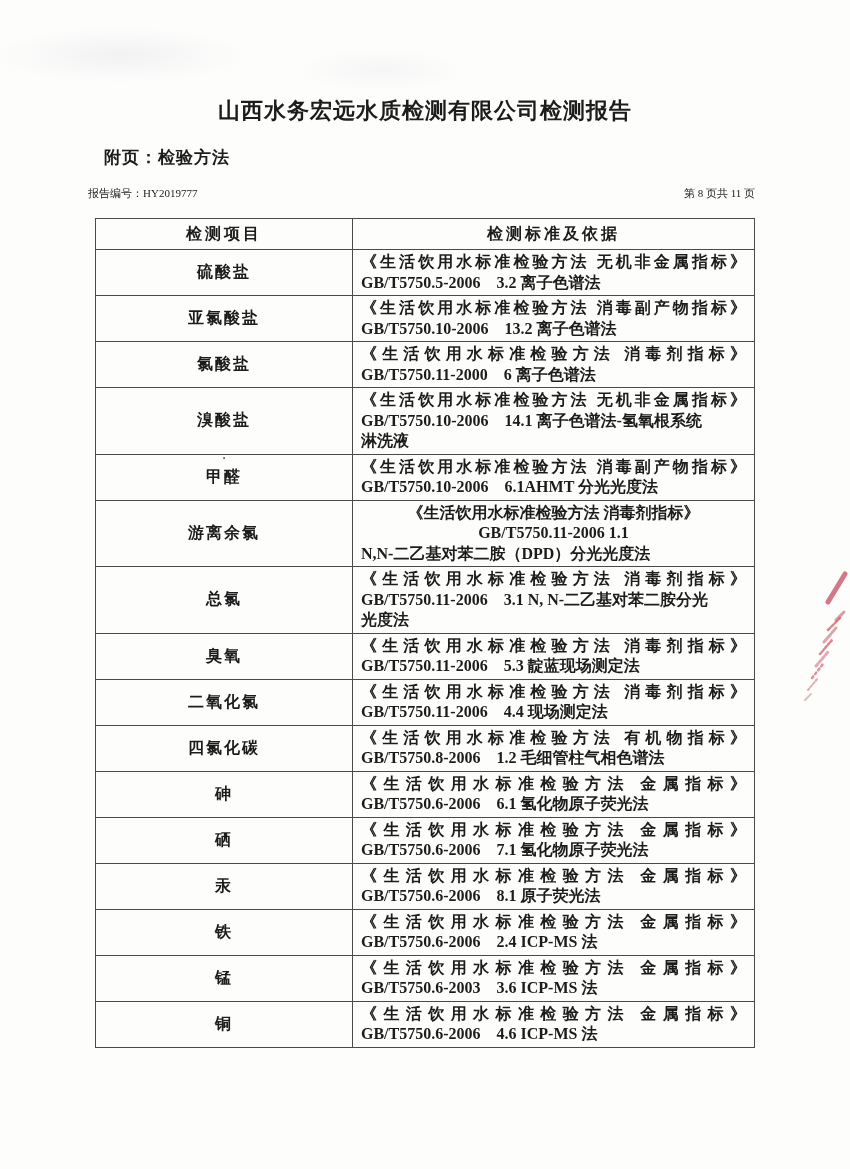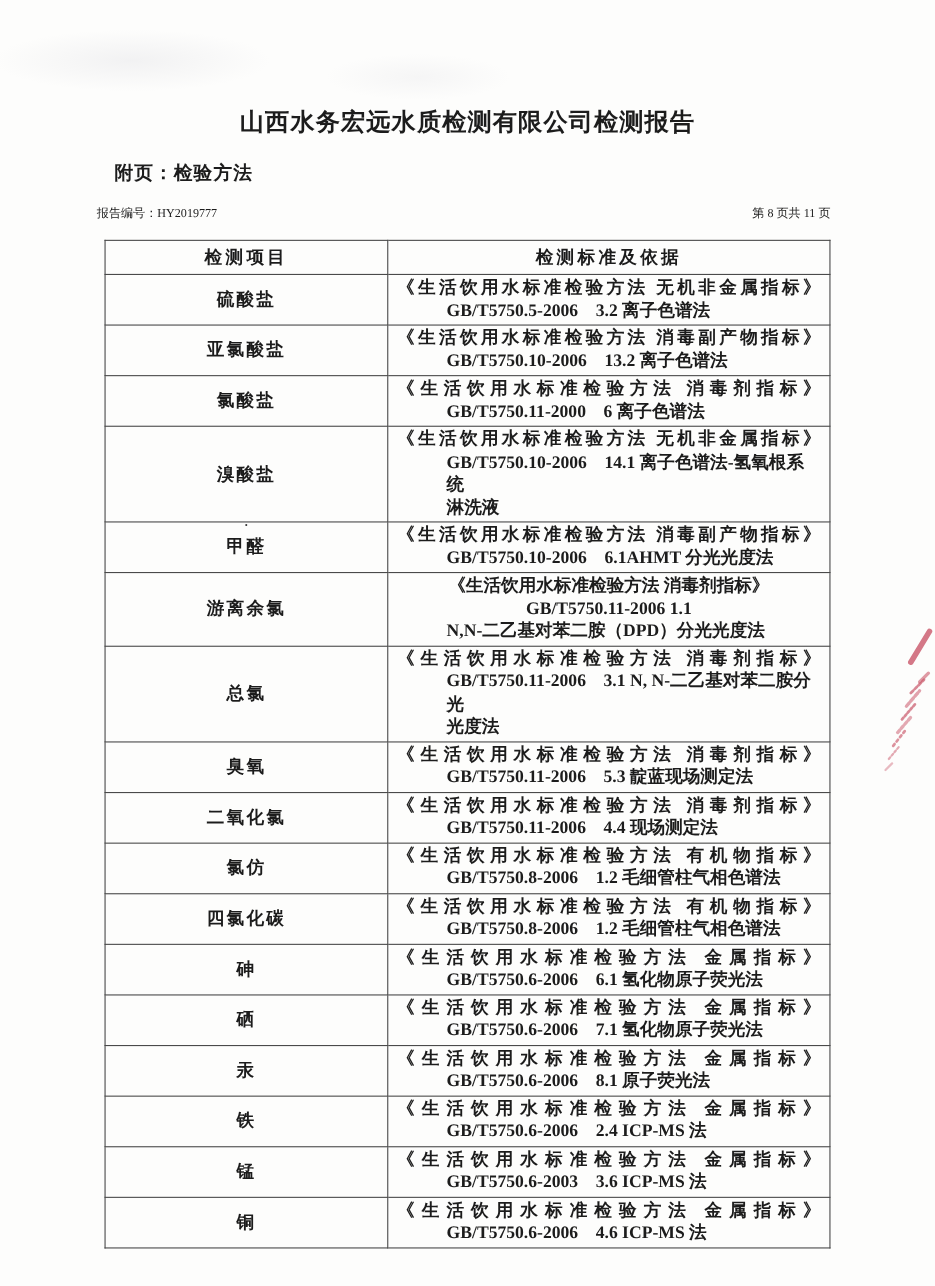--- a/index.html
+++ b/index.html
@@ -50,21 +50,21 @@
   }
   td.item .dot{
     position:absolute;top:-1px;left:0;right:0;
     text-align:center;font-size:11px;line-height:8px;color:#333;
     letter-spacing:0;
   }
   td.std{padding:2px 8px;}
   td.std .line{line-height:20.5px;}
   .justify{text-align:justify;text-align-last:justify;}
   .center{text-align:center;}
-  .left{text-align:left;margin-left:45px;}
+  .left{text-align:left;}
   .stamp{
     position:absolute;top:558px;left:798px;width:52px;height:152px;
     opacity:0.85;filter:blur(0.3px);
     pointer-events:none;
   }
 </style>
 </head>
 <body>
 
 <div class="page">
@@ -147,27 +147,20 @@
           <td class="std">
             <div class="line justify">《生活饮用水标准检验方法 消毒剂指标》</div>
             <div class="line left">GB/T5750.11-2006　5.3 靛蓝现场测定法</div>
           </td>
         </tr>
         <tr>
           <td class="item"><span>二氧化氯</span></td>
           <td class="std">
             <div class="line justify">《生活饮用水标准检验方法 消毒剂指标》</div>
             <div class="line left">GB/T5750.11-2006　4.4 现场测定法</div>
-          </td>
-        </tr>
-        <tr>
-          <td class="item"><span>氯仿</span></td>
-          <td class="std">
-            <div class="line justify">《生活饮用水标准检验方法 有机物指标》</div>
-            <div class="line left">GB/T5750.8-2006　1.2 毛细管柱气相色谱法</div>
           </td>
         </tr>
         <tr>
           <td class="item"><span>四氯化碳</span></td>
           <td class="std">
             <div class="line justify">《生活饮用水标准检验方法 有机物指标》</div>
             <div class="line left">GB/T5750.8-2006　1.2 毛细管柱气相色谱法</div>
           </td>
         </tr>
         <tr>

